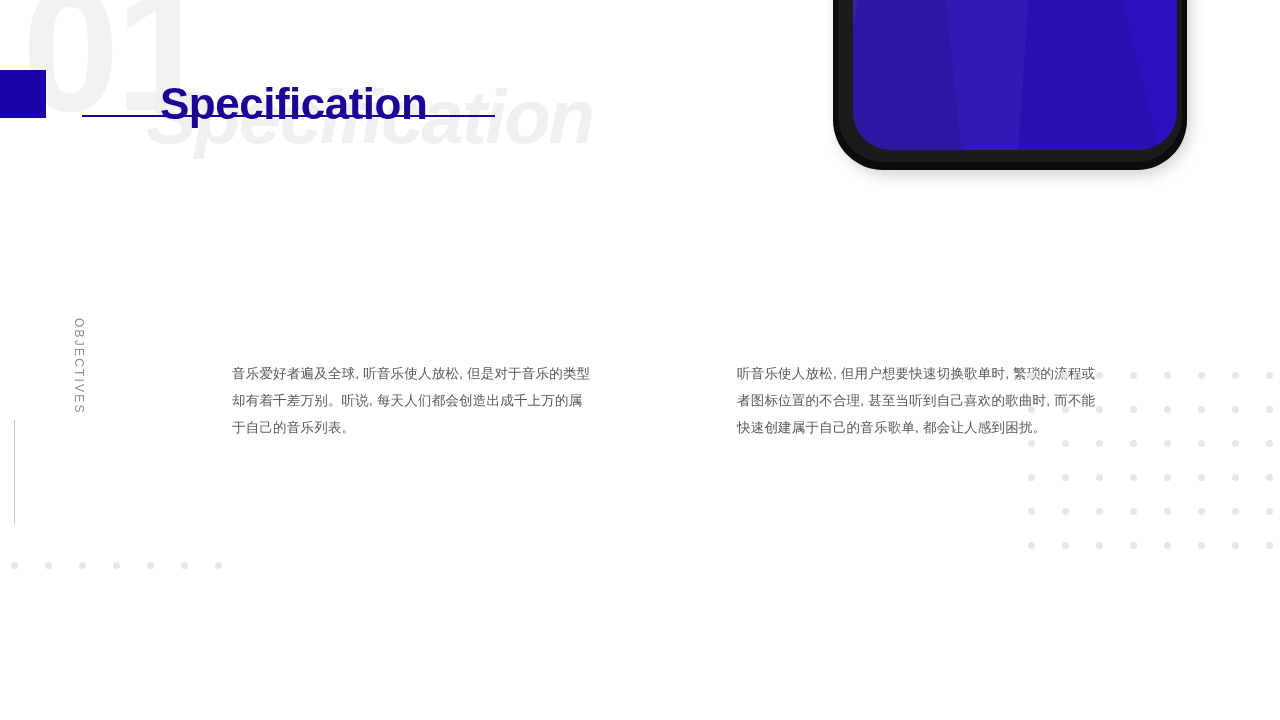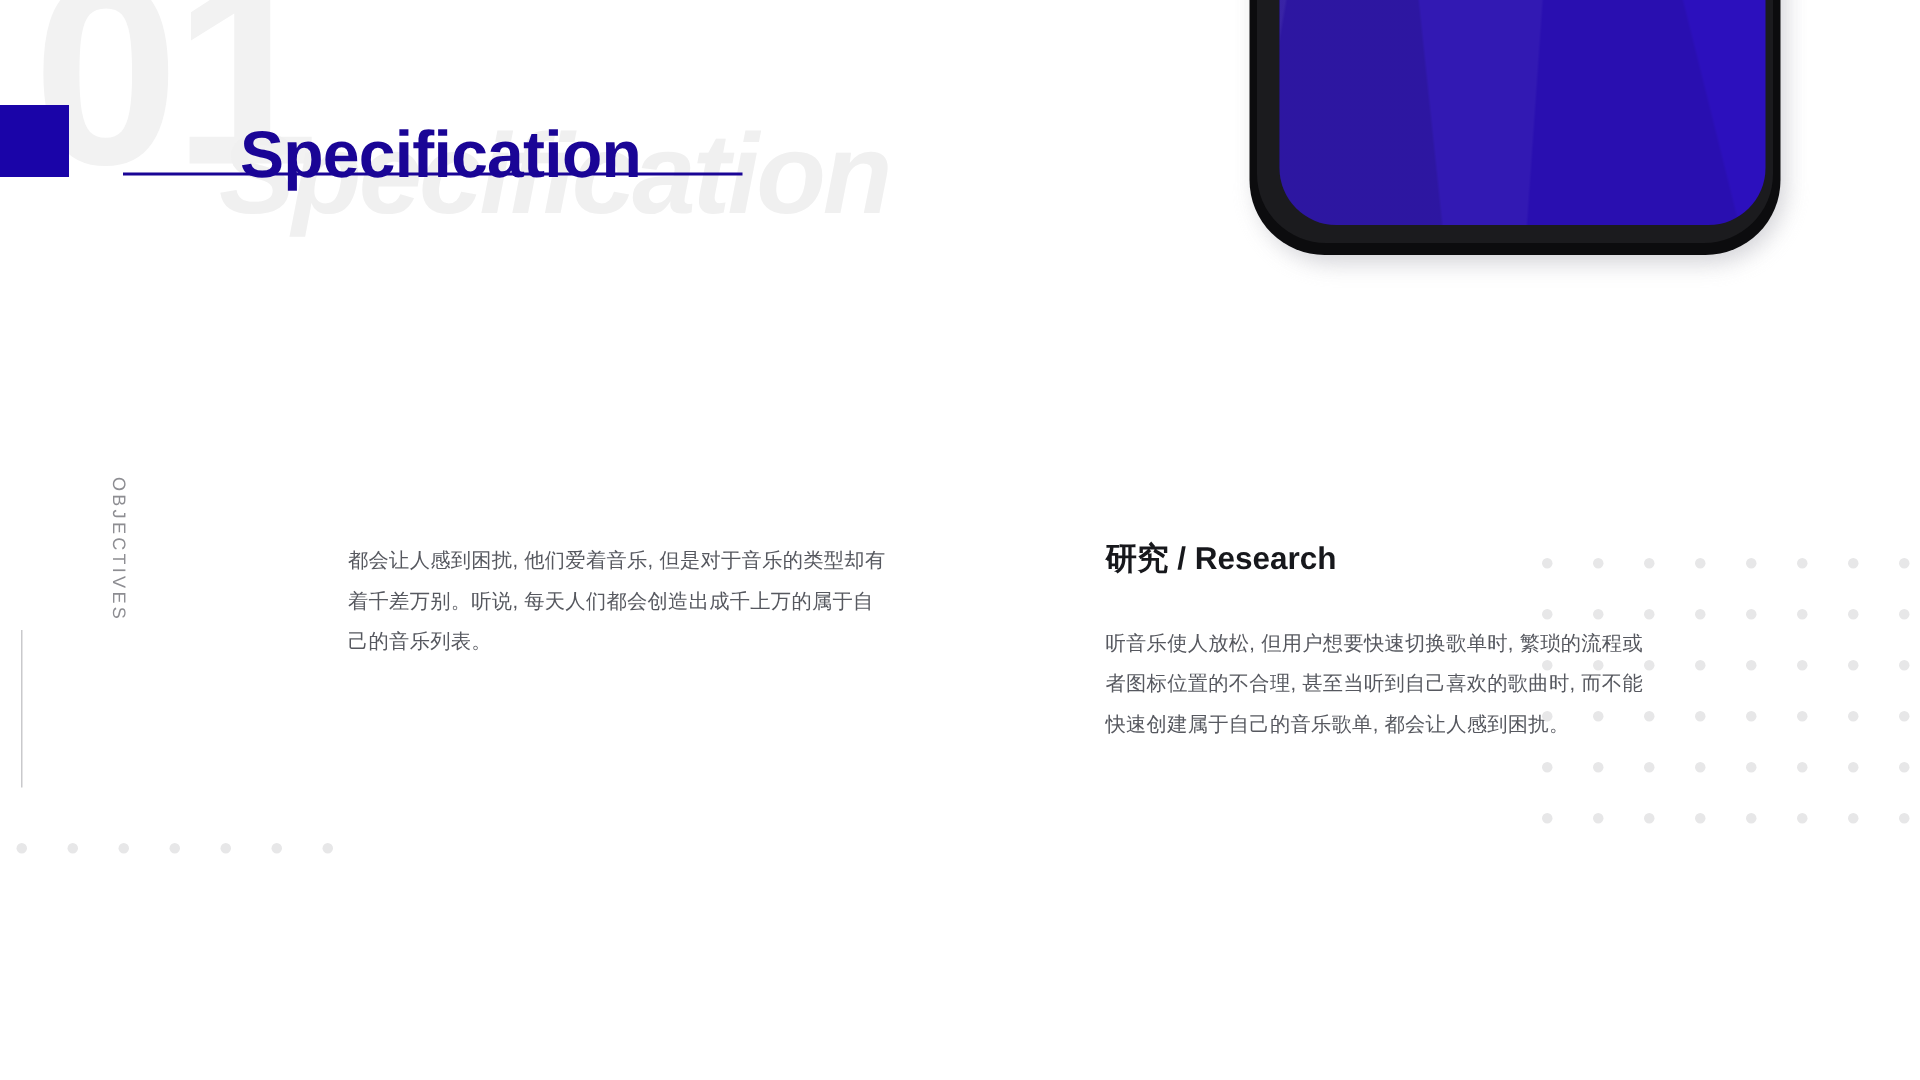--- a/index.html
+++ b/index.html
@@ -263,25 +263,24 @@
   <div class="title-rule"></div>
 
   <div class="slide-heading">Specification</div>
 
   <div class="side-label-wrap">
     <div class="side-label">OBJECTIVES</div>
   </div>
   <div class="side-rule"></div>
 
   <div class="col" id="col-market">
-    <p class="col-body">都会让人感到困扰, 他们爱着音乐, 但是对于音乐的类型却有着千差万别。听说, 每天人们都会创造出成千上万的属于自己的音乐列表。</p>
+    <p class="col-body">音乐爱好者遍及全球, 听音乐使人放松, 但是对于音乐的类型却有着千差万别。听说, 每天人们都会创造出成千上万的属于自己的音乐列表。</p>
   </div>
 
   <div class="col" id="col-research">
-    <h2 class="col-title">研究 / Research</h2>
     <p class="col-body">听音乐使人放松, 但用户想要快速切换歌单时, 繁琐的流程或者图标位置的不合理, 甚至当听到自己喜欢的歌曲时, 而不能快速创建属于自己的音乐歌单, 都会让人感到困扰。</p>
   </div>
 
   <div class="dot-grid" id="dots-right">
       <span class="dot" style="left: 17.5px; top: 16.5px;"></span>
       <span class="dot" style="left: 51.5px; top: 16.5px;"></span>
       <span class="dot" style="left: 85.5px; top: 16.5px;"></span>
       <span class="dot" style="left: 119.5px; top: 16.5px;"></span>
       <span class="dot" style="left: 153.5px; top: 16.5px;"></span>
       <span class="dot" style="left: 187.5px; top: 16.5px;"></span>

